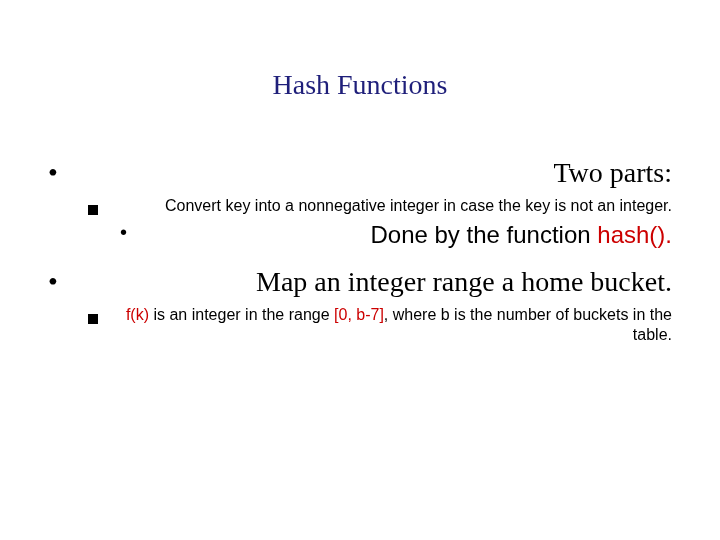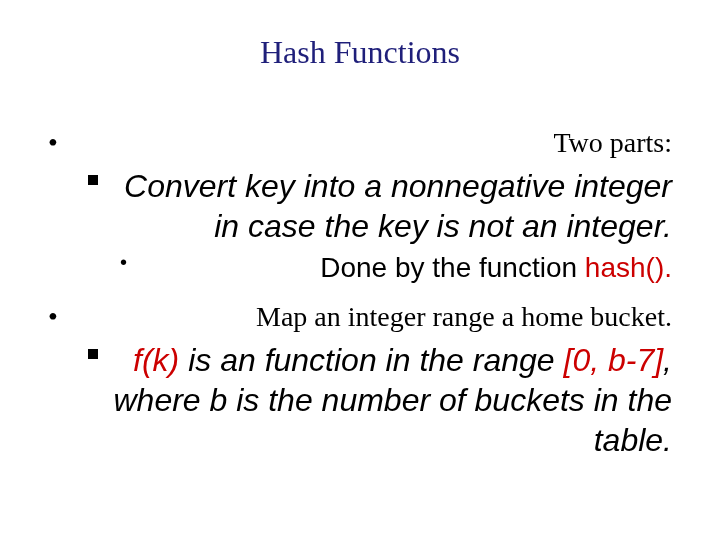--- a/index.html
+++ b/index.html
@@ -12,24 +12,25 @@
     color: #000000;
   }
   .slide {
     width: 720px;
     height: 540px;
     position: relative;
     box-sizing: border-box;
   }
   .title {
     text-align: center;
-    font-size: 32px;
+    font-size: 28px;
     padding-top: 34px;
     color: #1f1f7a;
     font-weight: normal;
+    margin-top: 35px;
   }
   .body {
     padding: 40px 48px 0 48px;
     font-size: 28px;
     line-height: 1.25;
     text-align: right;
   }
   .lvl1 {
     margin: 14px 0 6px 0;
     padding-left: 28px;
@@ -37,39 +38,38 @@
   }
   .lvl1::before {
     content: "•";
     position: absolute;
     left: 0;
     top: 0;
     font-size: 28px;
   }
   .lvl2 {
     font-family: Arial, Helvetica, sans-serif;
-    font-size: 32px;
+    font-size: 16px;
     margin: 4px 0 4px 36px;
     padding-left: 28px;
     position: relative;
     line-height: 1.25;
-    font-style: italic;
   }
   .lvl2::before {
     content: "";
     position: absolute;
     left: 4px;
     top: 9px;
     width: 10px;
     height: 10px;
     background: #000000;
   }
   .lvl3 {
     font-family: Arial, Helvetica, sans-serif;
-    font-size: 28px;
+    font-size: 24px;
     margin: 4px 0 4px 72px;
     padding-left: 20px;
     position: relative;
     line-height: 1.25;
   }
   .lvl3::before {
     content: "•";
     position: absolute;
     left: 0;
     top: 0;
@@ -90,17 +90,17 @@
 
     <div class="lvl2">Convert key into a nonnegative integer in case the key is not an integer.</div>
 
     <div class="lvl3">
       <span>Done by the function </span><span class="red">hash().</span>
     </div>
 
     <div class="lvl1">Map an integer range a home bucket.</div>
 
     <div class="lvl2">
-      <span class="red">f(k)</span><span> is an function in the range </span><span class="red">[0, b-7]</span><span>, where b is the number of buckets in the table.</span>
+      <span class="red">f(k)</span><span> is an integer in the range </span><span class="red">[0, b-7]</span><span>, where b is the number of buckets in the table.</span>
     </div>
 
   </div>
 </div>
 
 </body></html>

